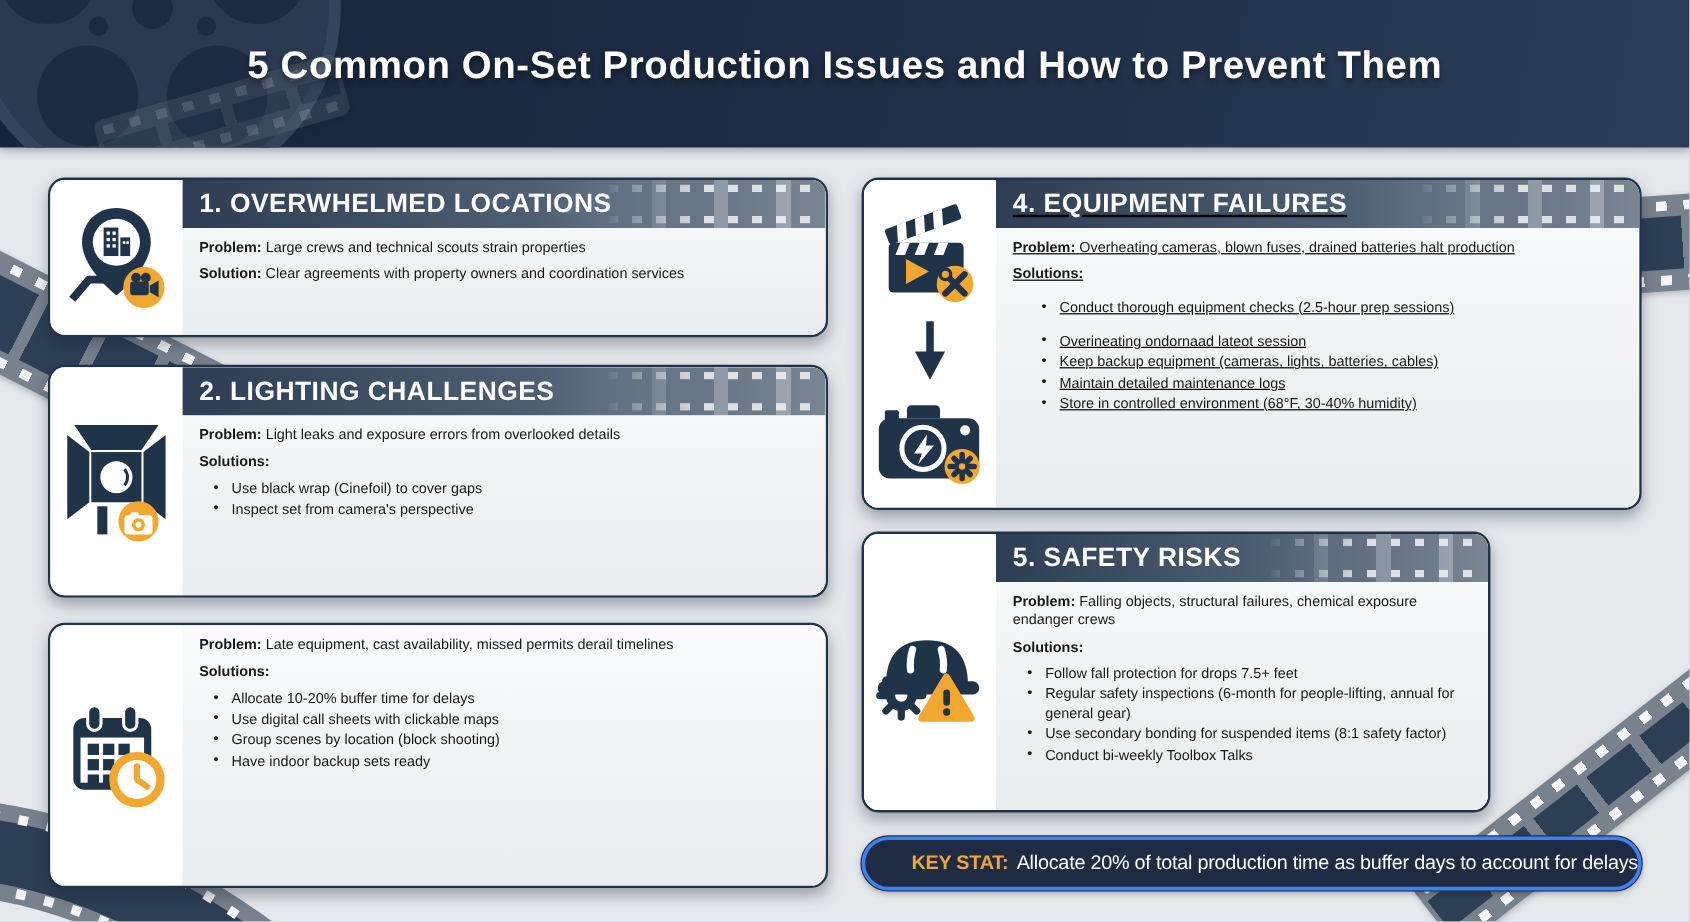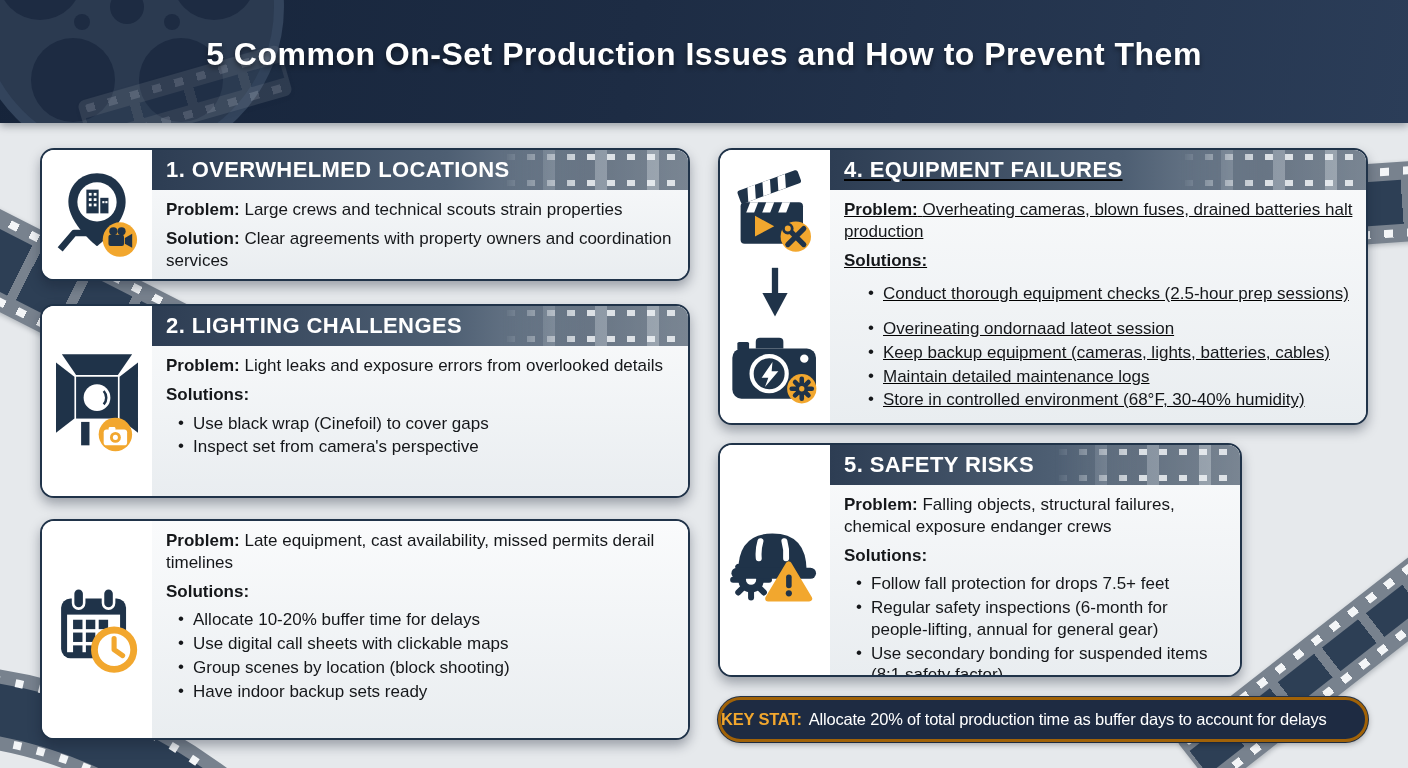--- a/index.html
+++ b/index.html
@@ -38,34 +38,34 @@
         padding-left:14px;color:#fff;font-weight:700;font-size:22px;letter-spacing:.4px;
         background:linear-gradient(90deg,#2d3d53 0%,#4e5f73 55%,#9aa4af 100%);}
   .header-film{position:absolute;right:0;top:0;bottom:0;width:185px;pointer-events:none;
         background:repeating-linear-gradient(90deg,rgba(82,96,112,.45) 0 40px,rgba(170,179,188,.38) 40px 52px);
         -webkit-mask-image:linear-gradient(to right,transparent,#000 45%);
         mask-image:linear-gradient(to right,transparent,#000 45%);}
   .header-film::before,.header-film::after{content:"";position:absolute;left:4px;right:4px;height:6px;
         background:repeating-linear-gradient(90deg,rgba(240,243,246,.85) 0 8px,rgba(0,0,0,0) 8px 20px);}
   .header-film::before{top:4px}
   .header-film::after{bottom:4px}
-  .card-body{padding:9px 12px 6px 14px;font-size:17px;line-height:1.28;color:#15171a;}
+  .card-body{padding:9px 12px 6px 14px;font-size:12px;line-height:1.28;color:#15171a;}
   .card-body p{margin:0 0 7px;}
   .lbl{font-weight:700;}
   .sol-head{font-weight:700;margin:1px 0 5px;}
   .card-body ul{list-style:none;margin:0;padding:0 0 0 10px;}
   .card-body li{position:relative;padding-left:17px;margin-bottom:2px;}
   .card-body li::before{content:"\2022";position:absolute;left:2px;top:-1px;}
   .li-gap{margin-bottom:13px !important;}
   .iconcol-stack{justify-content:flex-start;padding-top:16px;gap:10px;}
 
   
   .keystat{position:absolute;left:718px;top:697px;width:650px;height:45px;box-sizing:border-box;
-        background:#1e2b42;border:3px solid #a16207;border-radius:24px;z-index:2;
-        display:flex;align-items:center;justify-content:flex-start;gap:7px;
+        background:#1e2b42;border:3px solid #3b82f6;border-radius:24px;z-index:2;
+        display:flex;align-items:center;justify-content:flex-end;gap:7px;
         font-size:16.5px;letter-spacing:-0.2px;color:#fff;
         box-shadow:0 2px 6px rgba(0,0,0,.35),0 0 0 1px #26374f;}
   .keystat .ks-label{color:#f2a72e;font-weight:700;}
 
   svg{display:block;}
 </style>
 </head>
 <body>
 
 <div class="stage">

